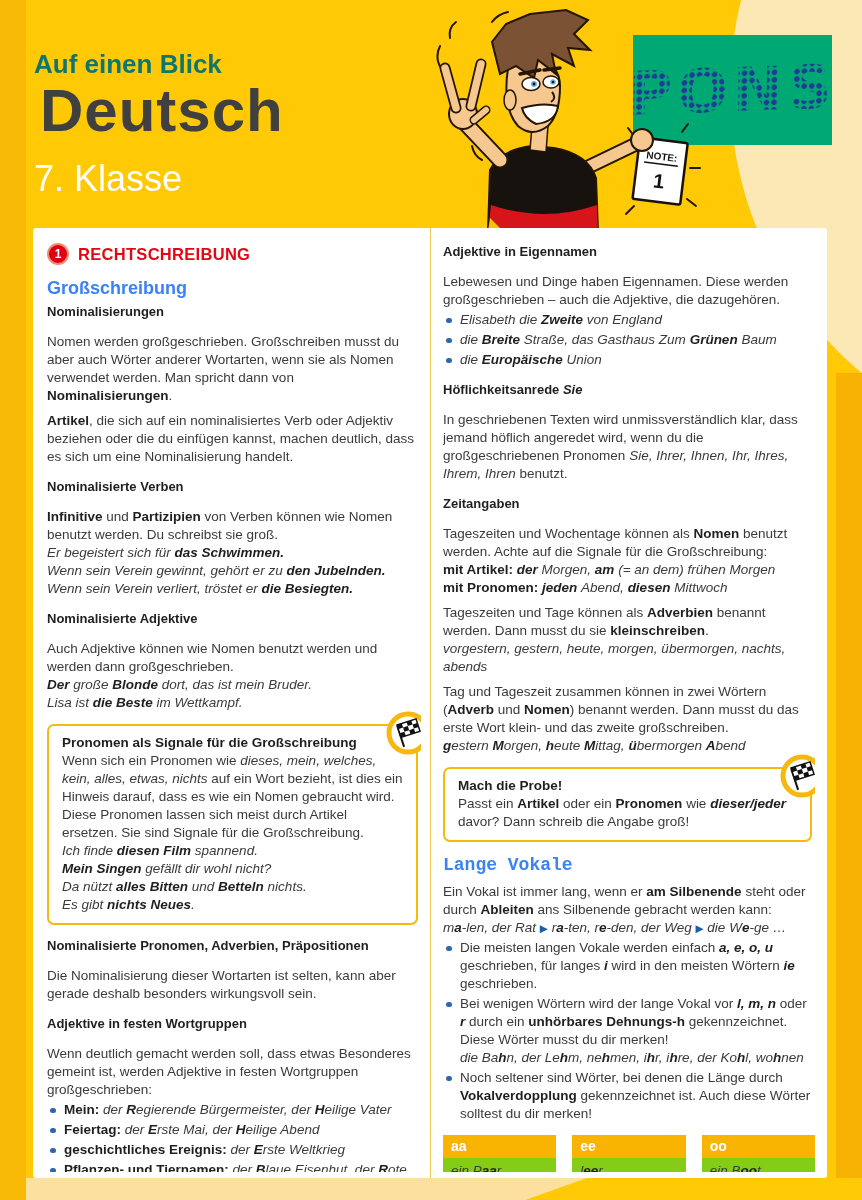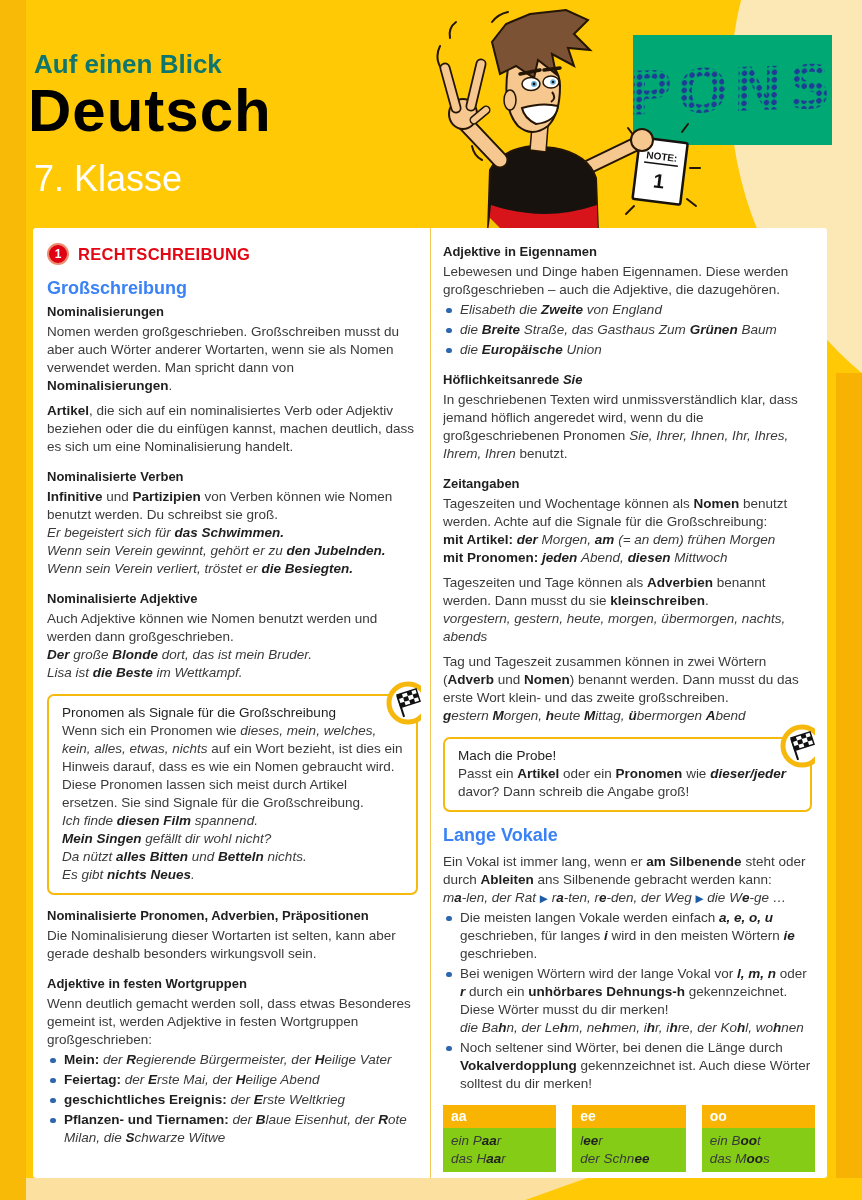--- a/index.html
+++ b/index.html
@@ -4,21 +4,21 @@
 <style>
   html,body{margin:0;padding:0;}
   body{width:862px;height:1200px;position:relative;overflow:hidden;background:#FFC905;
        font-family:"Liberation Sans","DejaVu Sans",sans-serif;}
   .band-left{position:absolute;left:0;top:0;width:26px;height:1200px;background:#F8BA06;}
   .circle-pale{position:absolute;left:730px;top:-280px;width:740px;height:740px;border-radius:50%;background:#FCE8B4;}
   .band-right{position:absolute;left:836px;top:373px;width:26px;height:805px;background:#F7B203;}
   .strip-bottom{position:absolute;left:26px;top:1178px;width:561px;height:22px;background:#FBE09F;
        clip-path:polygon(0 0,100% 0,89% 100%,0 100%);}
   .header-kicker{position:absolute;left:34px;top:34px;font-size:26px;font-weight:bold;color:#0f766e;margin-top:15px;}
-  .header-title{position:absolute;left:28px;top:76px;font-size:60px;font-weight:bold;color:#000000;letter-spacing:1px;}
+  .header-title{position:absolute;left:40px;top:76px;font-size:60px;font-weight:bold;color:#404040;letter-spacing:1px;}
   .header-subtitle{position:absolute;left:34px;top:158px;font-size:36px;font-weight:normal;color:#fff;}
   .logo{position:absolute;left:633px;top:35px;width:199px;height:110px;background:#00A873;
         display:flex;align-items:center;justify-content:center;z-index:1;}
   .logo-text{font-family:"DejaVu Sans",sans-serif;font-weight:800;font-size:60px;letter-spacing:5px;
         color:#1E3C96;transform:rotate(-2deg) skewX(-3deg);}
   @supports (-webkit-background-clip:text){
     .logo-text{color:transparent;
       background-image:radial-gradient(circle,#1E3C96 2.4px,rgba(0,0,0,0) 3px);
       background-size:7.5px 7.5px;-webkit-background-clip:text;background-clip:text;}
   }
@@ -28,36 +28,36 @@
   .col{position:absolute;top:15px;bottom:6px;overflow:hidden;font-size:13.5px;line-height:18px;color:#3A3A3A;}
   .col strong{color:#1F1F1F;}
   .col-left{left:14px;width:374px;}
   .col-right{left:410px;width:372px;}
   .blk-sechead{display:flex;align-items:center;gap:9px;margin-bottom:12px;}
   .badge{width:22px;height:22px;border-radius:50%;background:#DF0013;border:2.5px solid #EC8C70;box-sizing:border-box;
          color:#fff;font-weight:bold;font-size:12px;display:flex;align-items:center;justify-content:center;flex:0 0 auto;}
   .seclabel{color:#E30613;font-weight:800;font-size:16.5px;letter-spacing:.3px;}
   .blk-hblue{font-size:18px;line-height:22px;font-weight:bold;color:#3b82f6;margin:12px 0 4px;}
   .blk-sechead + .blk-hblue{margin-top:8px;}
-  .blk-box + .blk-hblue{margin-top:0;}
+  .blk-box + .blk-hblue{margin-top:0;font-family:Liberation Mono, monospace;}
   .col > .blk-hblue:first-child{margin-top:0;}
   .blk-hbold{font-weight:bold;color:#1F1F1F;margin-top:12px;font-size:13px;}
   .blk-hblue + .blk-hbold{margin-top:0;}
   .col > .blk-hbold:first-child{margin-top:0;}
   .blk-box + .blk-hbold{margin-top:0;}
   .blk-p{margin-top:7px;}
-  .blk-hbold + .blk-p{margin-top:2px;}
+  .blk-hbold + .blk-p{margin-top:12px;}
   .blk-line{margin:0;}
   .blk-ex{font-style:italic;}
   .tri{color:#1D5DA8;font-style:normal;font-size:.78em;}
   ul.blk-bullets{margin:2px 0 0;padding:0;list-style:none;}
   .blk-bullets li{position:relative;padding-left:17px;margin:0 0 2px;}
   .blk-bullets li::before{content:"";position:absolute;left:3px;top:6.5px;width:5.5px;height:5.5px;border-radius:50%;background:#2E66B0;}
   .blk-box{position:relative;border:2px solid #F6BA0C;border-radius:7px;padding:8px 13px 9px;margin:12px 3px 12px 0;}
-  .box-title{font-weight:normal;color:#1F1F1F;padding-right:20px;}
+  .box-title{font-weight:bold;color:#1F1F1F;padding-right:20px;}
   .flag-badge{position:absolute;right:-14px;top:-15px;width:44px;height:44px;}
   .blk-table{margin-top:12px;display:flex;gap:16px;}
   .tcol{flex:1;}
   .tcol-h{background:#F8B400;color:#fff;font-weight:bold;height:23px;line-height:23px;padding-left:8px;font-size:14px;}
   .tcol-b{background:#84cc16;font-style:italic;padding:4px 8px 7px;min-height:38px;}
 </style>
 </head>
 <body>
 
 <div class="band-left"></div>

